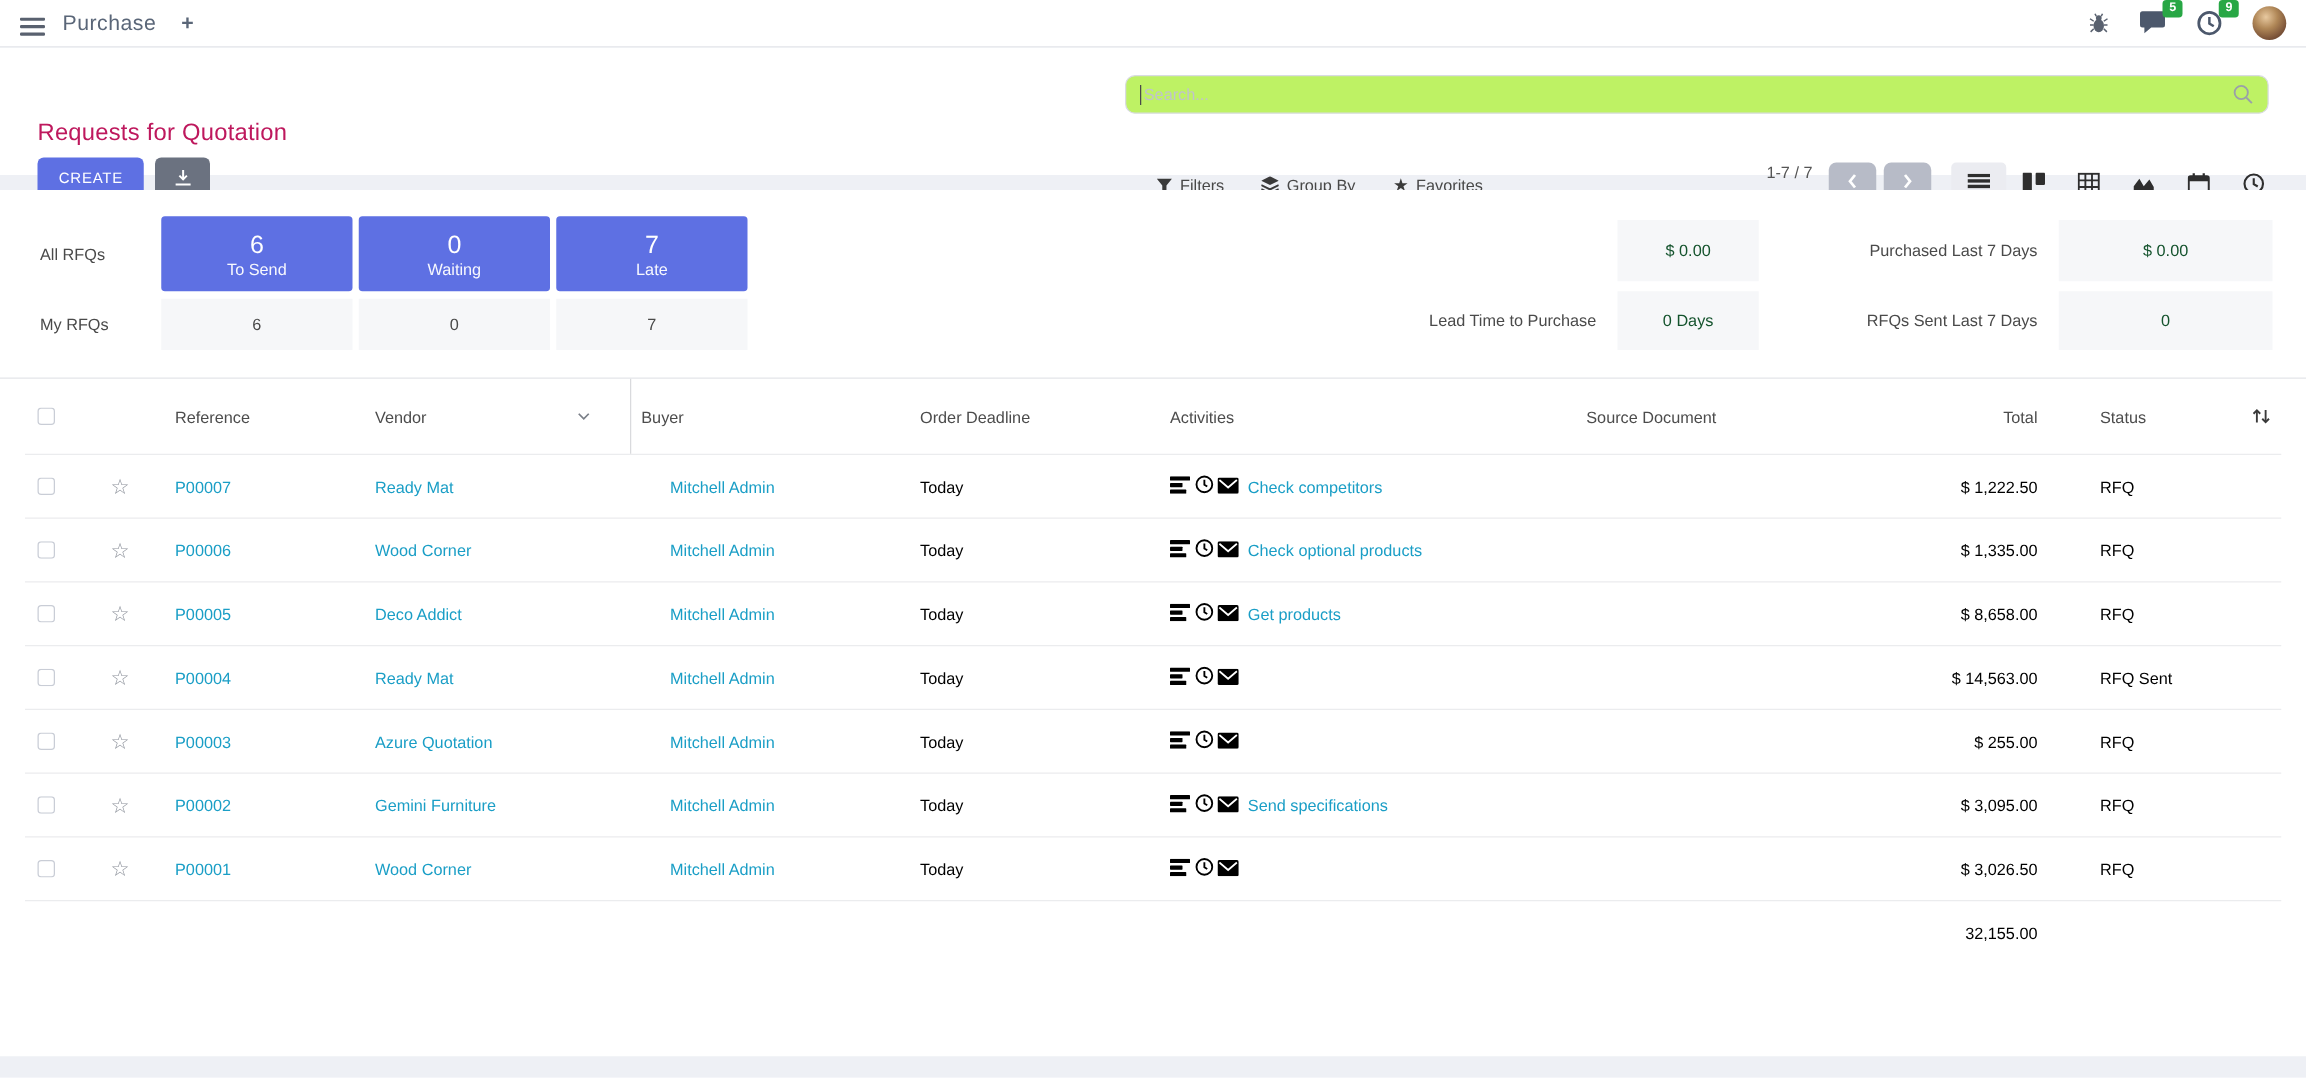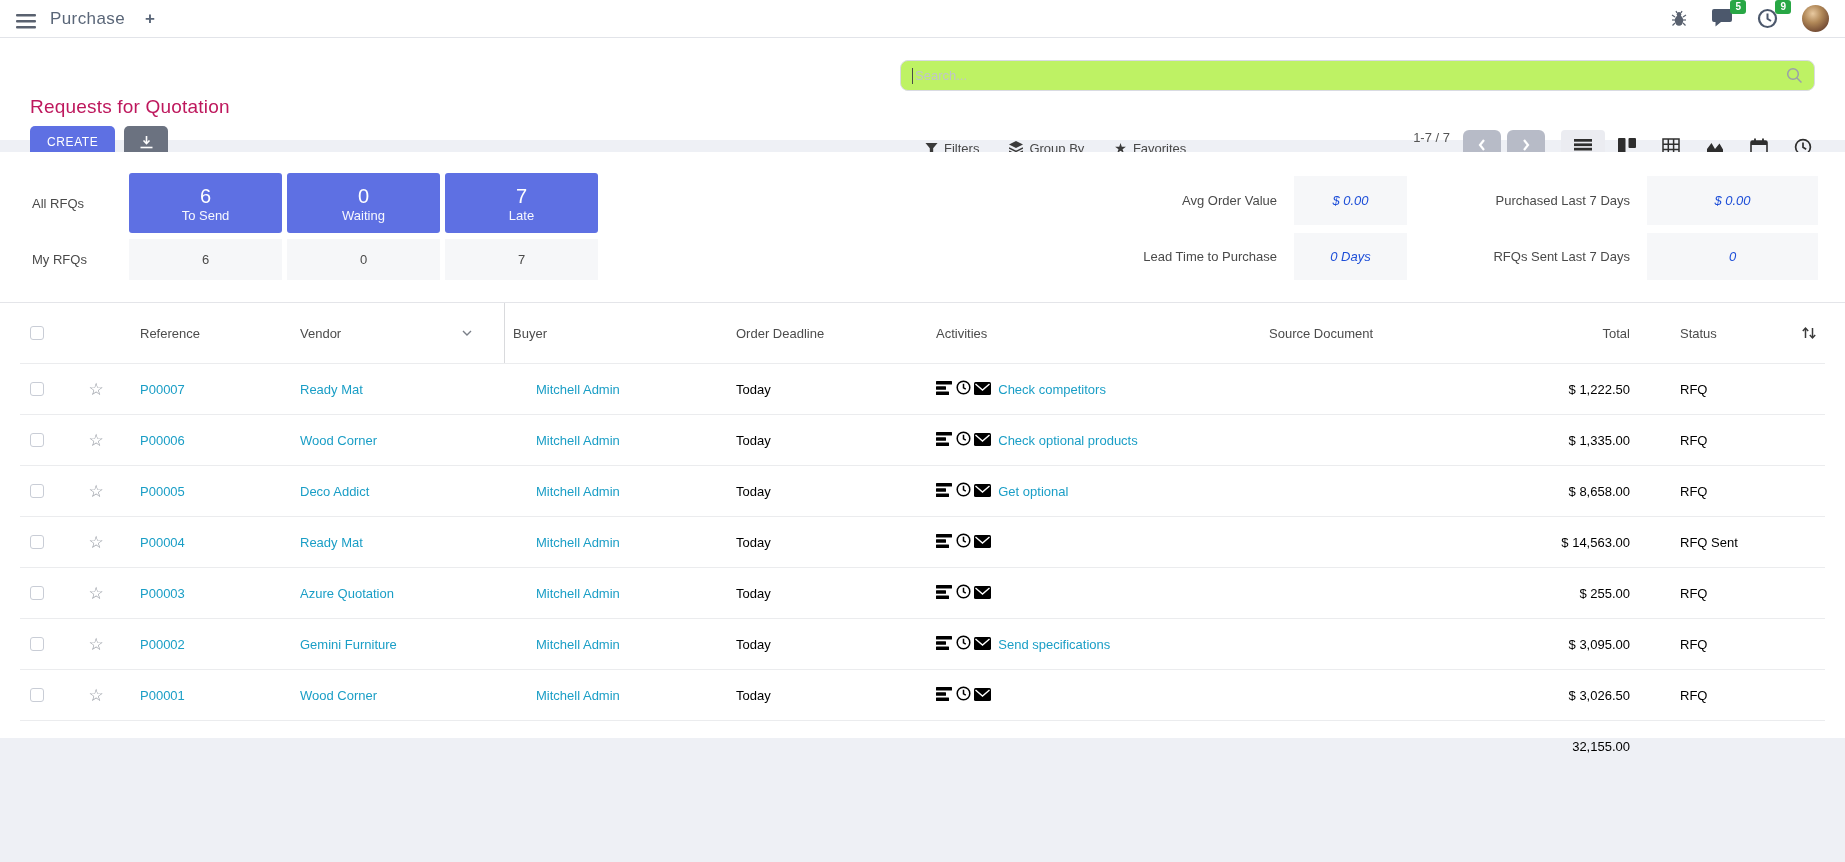--- a/index.html
+++ b/index.html
@@ -39,37 +39,37 @@
   .pager-text { font-size:13px; color:#555; margin-right:13px; }
   .pager-btn { width:38px; height:30px; background:#b7bbc7; border:none; border-radius:6px;
                display:flex; align-items:center; justify-content:center; cursor:pointer; }
   .pager-btn + .pager-btn { margin-left:6px; }
   .viewbar { display:flex; margin-left:16px; }
   .view-btn { width:44px; height:34px; display:flex; align-items:center; justify-content:center;
               border-radius:4px; cursor:pointer; color:#2e2e2e; }
   .view-btn.active { background:#ebecf1; }
 
   
-  .main-panel { position:absolute; top:152px; left:0; right:0; height:586px; background:#fff; }
+  .main-panel { position:absolute; top:152px; left:0; right:0; height:693px; background:#fff; }
 
   .dashboard { position:relative; height:150px; }
   .dash-label { position:absolute; left:32px; font-size:13px; color:#4a4a4a; display:flex; align-items:center; }
   .lbl-all { top:21px; height:60px; }
   .lbl-my { top:87px; height:41px; }
   .cards { position:absolute; left:129px; top:21px; display:flex; gap:5px; }
   .card { width:153px; height:60px; background:#5e70e3; border-radius:3px; color:#fff;
           display:flex; flex-direction:column; align-items:center; justify-content:center; cursor:pointer; }
   .card-value { font-size:20px; line-height:1.2; }
   .card-label { font-size:13px; color:rgba(255,255,255,.95); }
   .mycells { position:absolute; left:129px; top:87px; display:flex; gap:5px; }
   .mycell { width:153px; height:41px; background:#f6f7f9; display:flex; align-items:center;
             justify-content:center; font-size:13px; color:#4a4a4a; cursor:pointer; }
   .kpi-label { position:absolute; font-size:13px; color:#4a4a4a; display:flex; align-items:center; justify-content:flex-end; }
   .kpi-box { position:absolute; background:#f6f7f9; display:flex; align-items:center; justify-content:center;
-             font-size:13px; color:#1d4ed8;font-style:italic; }
+             font-size:13px; color:#14532d; }
   .kl1 { left:990px; width:287px; top:24px; height:49px; }
   .kb1 { left:1294px; width:113px; top:24px; height:49px; }
   .kl2 { left:1410px; width:220px; top:24px; height:49px; }
   .kb2 { left:1647px; width:171px; top:24px; height:49px; }
   .kl3 { left:990px; width:287px; top:81px; height:47px; }
   .kb3 { left:1294px; width:113px; top:81px; height:47px; }
   .kl4 { left:1410px; width:220px; top:81px; height:47px; }
   .kb4 { left:1647px; width:171px; top:81px; height:47px; }
 
   
@@ -301,21 +301,20 @@
           <span class="card-value">7</span>
           <span class="card-label">Late</span>
         </div>
       </div>
       <div class="mycells">
         <div class="mycell">6</div>
         <div class="mycell">0</div>
         <div class="mycell">7</div>
       </div>
 
-      <span class="kpi-label kl1">Avg Order Value</span>
       <span class="kpi-box kb1">$ 0.00</span>
       <span class="kpi-label kl2">Purchased Last 7 Days</span>
       <span class="kpi-box kb2">$ 0.00</span>
       <span class="kpi-label kl3">Lead Time to Purchase</span>
       <span class="kpi-box kb3">0 Days</span>
       <span class="kpi-label kl4">RFQs Sent Last 7 Days</span>
       <span class="kpi-box kb4">0</span>
     </div>
 
     <div class="table">
@@ -482,21 +481,21 @@
               </svg>
             <svg class="svg-clock" width="15" height="15" viewBox="0 0 15 15">
                 <circle cx="7.5" cy="7.5" r="6.3" fill="none" stroke="currentColor" stroke-width="1.5"></circle>
                 <path d="M7.5,3.8 V7.8 L9.8,9.2" fill="none" stroke="currentColor" stroke-width="1.5"></path>
               </svg>
             <svg class="svg-envelope" width="17" height="13" viewBox="0 0 17 13">
                 <rect x="0" y="0" width="17" height="13" rx="1.5" fill="currentColor"></rect>
                 <polyline points="1.5,2 8.5,8 15.5,2" fill="none" stroke="#fff" stroke-width="1.4"></polyline>
               </svg>
           </span>
-          <a class="link activity-label">Get optional</a>
+          <a class="link activity-label">Get products</a>
         </div>
         <div class="cell col-source"></div>
         <div class="cell col-total">
             <span class="amount">$ 8,658.00</span>
           </div>
         <div class="cell col-status">
             <span class="badge">RFQ</span>
           </div>
         <div class="cell col-gear"></div>
       </div>

